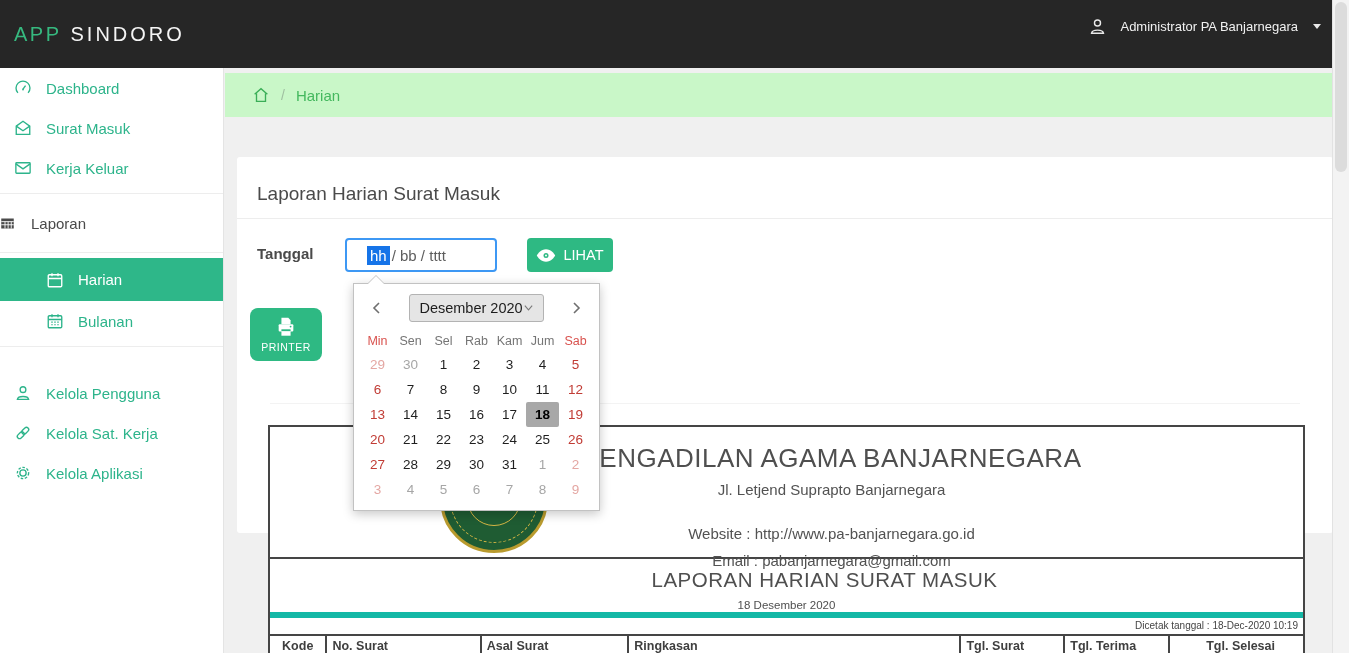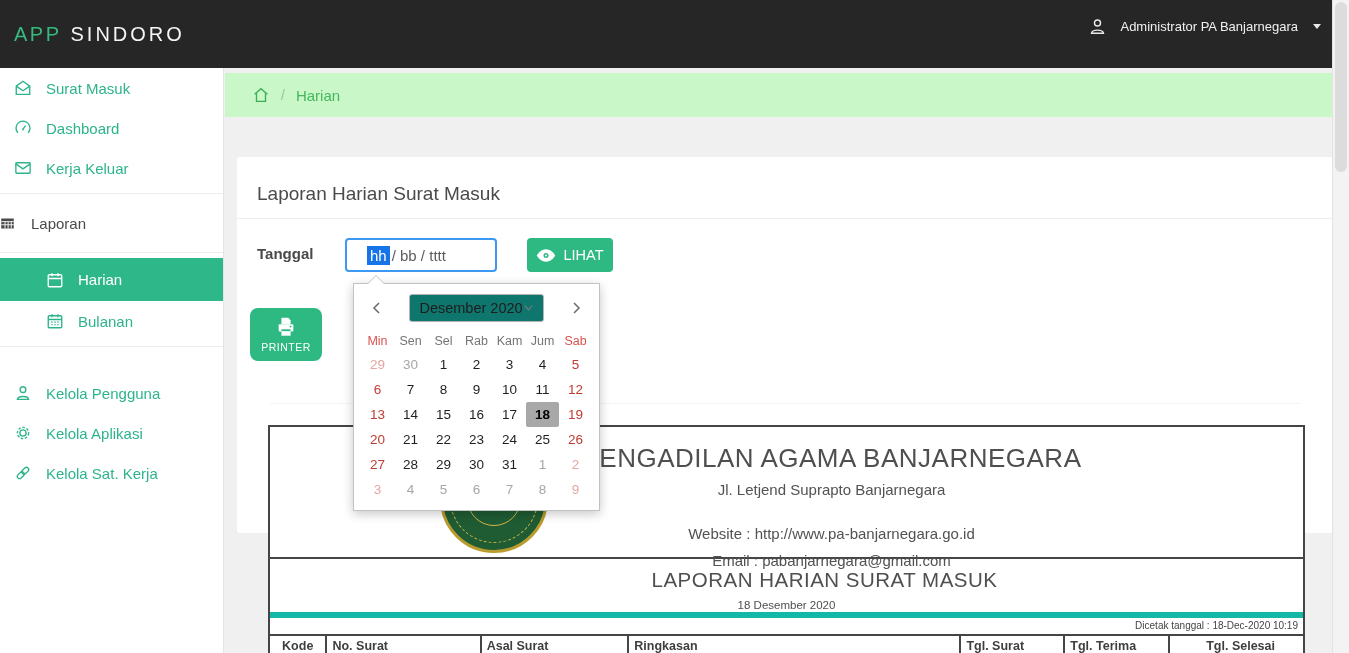--- a/index.html
+++ b/index.html
@@ -75,21 +75,21 @@
   .rep-table th.c{text-align:center}
   .rep-table th:first-child{border-left:none}
   .rep-table th:last-child{border-right:none}
   
   .dp{position:absolute;left:353px;top:283px;width:247px;height:228px;background:#fff;border:1px solid #c2c2c2;box-shadow:0 3px 10px rgba(0,0,0,.22);z-index:40;box-sizing:border-box}
   .dp-caret-b{position:absolute;top:-9px;left:13px;border-left:9px solid transparent;border-right:9px solid transparent;border-bottom:9px solid #c2c2c2}
   .dp-caret{position:absolute;top:-8px;left:14px;border-left:8px solid transparent;border-right:8px solid transparent;border-bottom:8px solid #fff}
   .dp-head{display:flex;align-items:center;justify-content:space-between;padding:10px 12px 4px}
   .dp-nav{width:22px;height:22px;color:#6f6f6f;background:none;border:none;padding:0;cursor:pointer}
   .dp-nav svg{width:16px;height:16px;display:block;margin:auto}
-  .dp-month{height:28px;border:1px solid #b3b3b3;border-radius:3px;background:#0f766e;display:flex;align-items:center;padding:0 9px;font-size:14.5px;color:#1d1d1d;font-family:inherit;cursor:pointer}
+  .dp-month{height:28px;border:1px solid #b3b3b3;border-radius:3px;background:#e5e5e5;display:flex;align-items:center;padding:0 9px;font-size:14.5px;color:#1d1d1d;font-family:inherit;cursor:pointer}
   .dp-month .sel-chev{width:11px;height:8px;color:#7a7a7a}
   .dp-month .sel-chev svg{width:11px;height:8px;display:block}
   .dp-dow{display:grid;grid-template-columns:repeat(7,33px);justify-content:center;margin-top:4px}
   .dp-dow-cell{height:22px;line-height:22px;text-align:center;font-size:12.5px;color:#757575}
   .dp-dow-cell.wk{color:#d9534f}
   .dp-grid{display:grid;grid-template-columns:repeat(7,33px);justify-content:center}
   .dp-cell{height:25px;line-height:25px;text-align:center;font-size:13.5px;color:#1f1f1f;cursor:pointer}
   .dp-cell.wknd{color:#c13c35}
   .dp-cell.out{color:#a6a6a6}
   .dp-cell.out-wknd{color:#e4a7a3}
@@ -116,39 +116,39 @@
 
 <div class="scroll-track">
   <div class="scroll-thumb"></div>
 </div>
 
 <aside class="sidebar">
   <nav id="sidebar-menu">
       <div class="side-item">
         <span class="s-icon">
           <svg viewBox="0 0 24 24" fill="none" stroke="currentColor" stroke-width="1.8">
-            <path d="M3 9.5L12 3l9 6.5V20.5H3z"></path>
-            <path d="M3 9.5l9 6.2 9-6.2"></path>
-          </svg>
-        </span>
-        <span class="s-label">Surat Masuk</span>
-      </div>
-      <div class="side-item">
-        <span class="s-icon">
-          <svg viewBox="0 0 24 24" fill="none" stroke="currentColor" stroke-width="1.8">
             <path d="M5.2 18.5a9.3 9.3 0 1 1 13.6 0"></path>
             <path d="M12 13.6l3.4-4.8"></path>
             <circle cx="12" cy="14" r="1.2" fill="currentColor" stroke="none"></circle>
           </svg>
         </span>
         <span class="s-label">Dashboard</span>
       </div>
       <div class="side-item">
         <span class="s-icon">
           <svg viewBox="0 0 24 24" fill="none" stroke="currentColor" stroke-width="1.8">
+            <path d="M3 9.5L12 3l9 6.5V20.5H3z"></path>
+            <path d="M3 9.5l9 6.2 9-6.2"></path>
+          </svg>
+        </span>
+        <span class="s-label">Surat Masuk</span>
+      </div>
+      <div class="side-item">
+        <span class="s-icon">
+          <svg viewBox="0 0 24 24" fill="none" stroke="currentColor" stroke-width="1.8">
             <rect x="2.5" y="5" width="19" height="14" rx="1"></rect>
             <path d="M2.5 6.5L12 13.2l9.5-6.7"></path>
           </svg>
         </span>
         <span class="s-label">Kerja Keluar</span>
       </div>
       <div class="side-divider"></div>
       <div class="side-item section">
         <span class="s-icon">
           <svg viewBox="0 0 24 24">
@@ -180,40 +180,40 @@
       </div>
       <div class="side-divider"></div>
       <div class="side-item gap-before">
         <span class="s-icon">
           <svg viewBox="0 0 24 24" fill="none" stroke="currentColor" stroke-width="1.8">
             <circle cx="12" cy="7.5" r="3.8"></circle>
             <path d="M4.5 20.5c.8-5.2 14.2-5.2 15 0z"></path>
           </svg>
         </span>
         <span class="s-label">Kelola Pengguna</span>
-      </div>
-      <div class="side-item">
-        <span class="s-icon">
-          <svg viewBox="0 0 24 24" fill="none" stroke="currentColor" stroke-width="1.8">
-            <circle cx="12" cy="12" r="7.5" stroke-dasharray="3.4 2.2"></circle>
-            <circle cx="12" cy="12" r="4.2"></circle>
-          </svg>
-        </span>
-        <span class="s-label">Kelola Aplikasi</span>
       </div>
       <div class="side-item">
         <span class="s-icon">
           <svg viewBox="0 0 24 24" fill="none" stroke="currentColor" stroke-width="1.8">
             <g transform="rotate(-45 12 12)">
               <rect x="2.5" y="9" width="10.5" height="6" rx="3"></rect>
               <rect x="11" y="9" width="10.5" height="6" rx="3"></rect>
             </g>
           </svg>
         </span>
         <span class="s-label">Kelola Sat. Kerja</span>
+      </div>
+      <div class="side-item">
+        <span class="s-icon">
+          <svg viewBox="0 0 24 24" fill="none" stroke="currentColor" stroke-width="1.8">
+            <circle cx="12" cy="12" r="7.5" stroke-dasharray="3.4 2.2"></circle>
+            <circle cx="12" cy="12" r="4.2"></circle>
+          </svg>
+        </span>
+        <span class="s-label">Kelola Aplikasi</span>
       </div>
     </nav>
 </aside>
 
 <main class="content">
   <div class="breadcrumb">
     <span class="home-icon">
         <svg viewBox="0 0 24 24" fill="none" stroke="currentColor" stroke-width="1.8">
           <path d="M3.5 11L12 3.5l8.5 7.5"></path>
           <path d="M6 9.5V20.5h12V9.5"></path>

